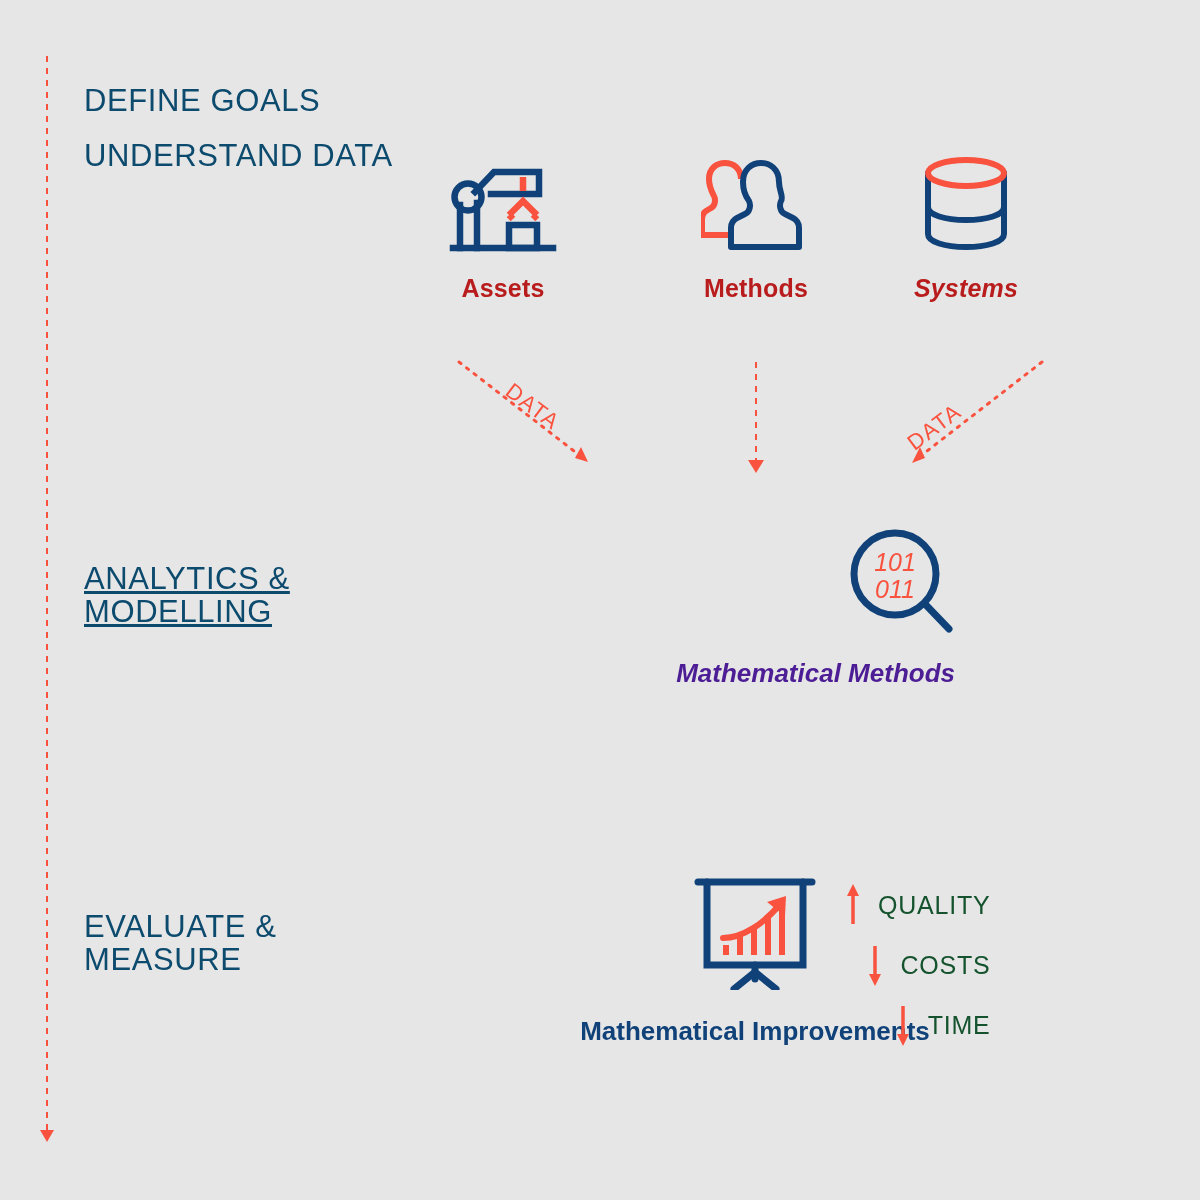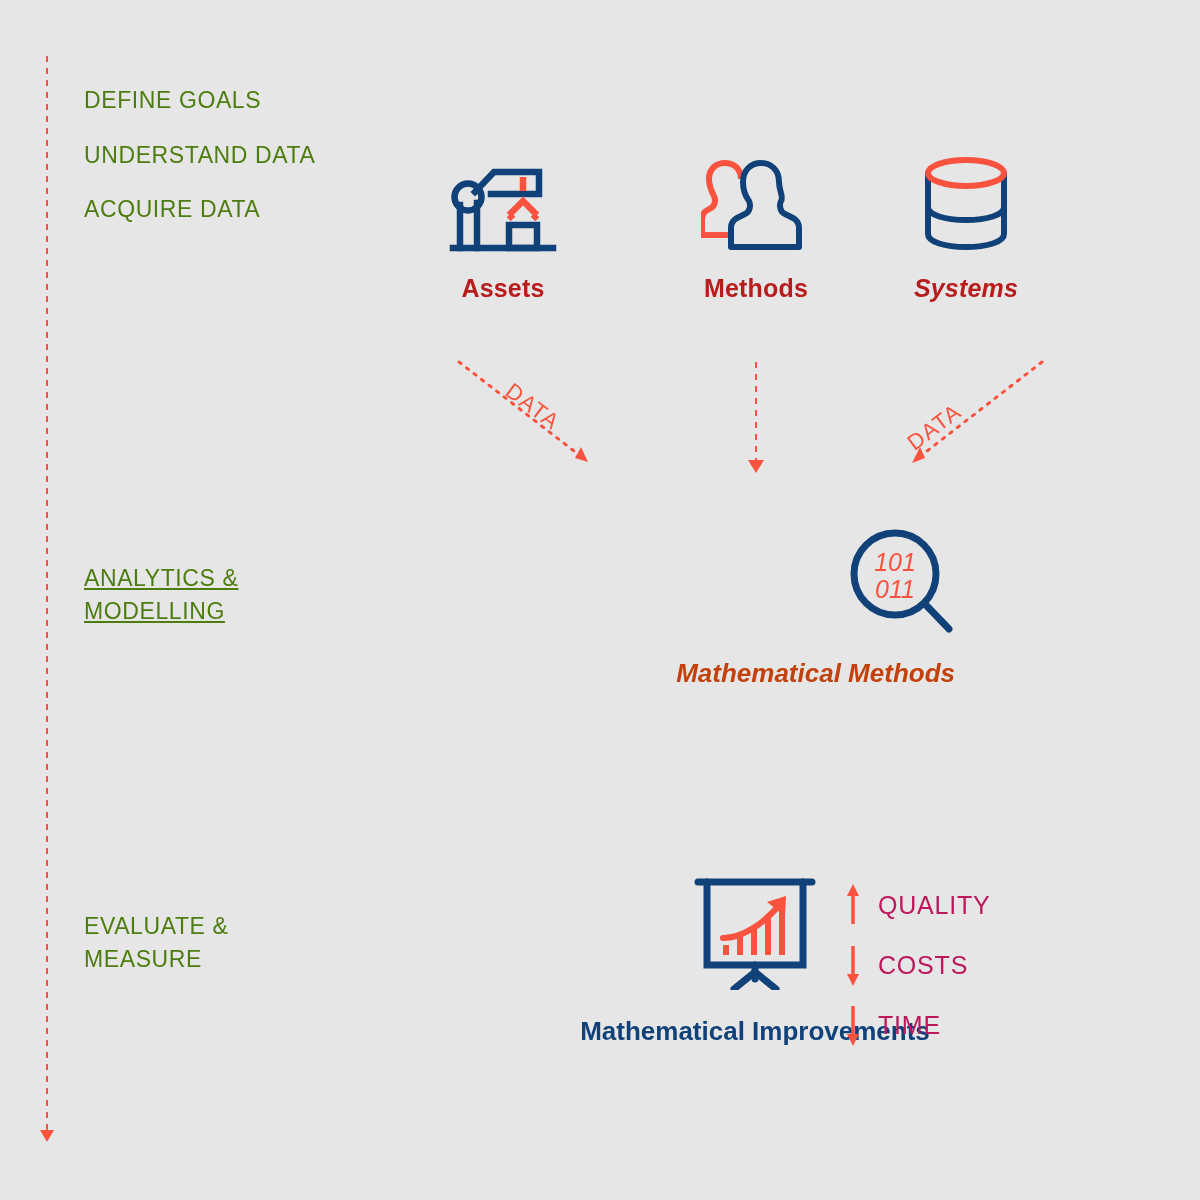--- a/index.html
+++ b/index.html
@@ -23,22 +23,22 @@
     position: absolute; left: 40px; top: 1130px;
     width: 0; height: 0;
     border-left: 7px solid transparent;
     border-right: 7px solid transparent;
     border-top: 12px solid #F9533F;
   }
 
   
   .stage-label {
     position: absolute;
-    color: #4d7c0f;
-    font-size: 23px;
+    color: #0c4a6e;
+    font-size: 31px;
     letter-spacing: 0.6px;
     line-height: 33px;
     white-space: pre-line;
     font-weight: 400;
   }
   #stage-0 { left: 84px; top: 84px; }
   #stage-1 { left: 84px; top: 139px; }
   #stage-2 { left: 84px; top: 193px; }
   #stage-3 { left: 84px; top: 562px; text-decoration: underline; }
   #stage-4 { left: 84px; top: 910px; }
@@ -84,51 +84,50 @@
     border-left: 8px solid transparent;
     border-right: 8px solid transparent;
     border-top: 13px solid #F9533F;
   }
   #mid-arrow-line { left: 755px; top: 362px; height: 100px; }
   #mid-arrow-head { left: 748px; top: 460px; }
 
   
   #node-math { position: absolute; left: 555px; top: 528px; width: 400px; text-align: right; font-style: italic; }
   #node-math .caption {
-    margin-top: 16px; color: #c2410c; font-size: 26px; font-weight: bold;
+    margin-top: 16px; color: #4c1d95; font-size: 26px; font-weight: bold;
   }
   #node-perf { position: absolute; left: 540px; top: 872px; width: 430px; text-align: center; }
   #node-perf .caption {
     margin-top: 22px; color: #104279; font-size: 26px; font-weight: bold;
   }
   .perf-row { display: flex; align-items: flex-start; justify-content: center; gap: 12px; }
 
   
   #kpi-list {
     position: absolute; left: 845px; top: 884px;
     display: flex; flex-direction: column; gap: 18px;
   }
   .kpi {
     display: flex; align-items: center; gap: 17px;
-    color: #be185d; font-size: 25px; letter-spacing: 0.8px;
+    color: #14532d; font-size: 25px; letter-spacing: 0.8px; justify-content: flex-end;
   }
   .kpi .kpi-arrow { width: 16px; height: 42px; flex: none; }
   .kpi .kpi-text { line-height: 1; }
 </style>
 </head>
 <body>
 
 <div id="stage">
 
   <div class="timeline-line"></div>
   <div class="timeline-head"></div>
 
   <div class="stage-label" id="stage-0">DEFINE GOALS</div>
   <div class="stage-label" id="stage-1">UNDERSTAND DATA</div>
-  <div class="stage-label" id="stage-2">ACQUIRE DATA</div>
   <div class="stage-label" id="stage-3">ANALYTICS &amp;
 MODELLING</div>
   <div class="stage-label" id="stage-4">EVALUATE &amp;
 MEASURE</div>
 
   <div class="node" id="node-assets">
     <div class="icon-box">
       <svg width="108" height="104" viewBox="0 0 108 104" fill="none">
         <g stroke="#104279" stroke-width="6.5" stroke-linecap="square" stroke-linejoin="miter" fill="none">
           <path d="M26 39 L45 19 L90 19 L90 41 L42 41"></path>

